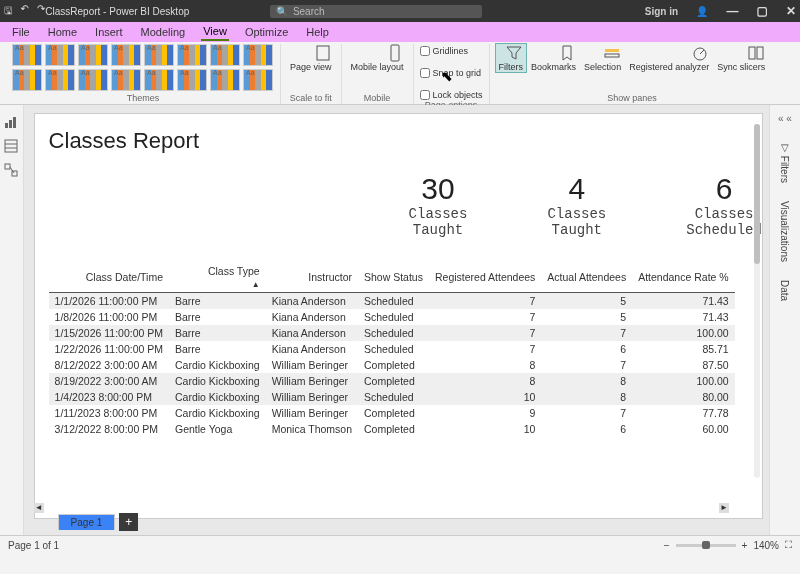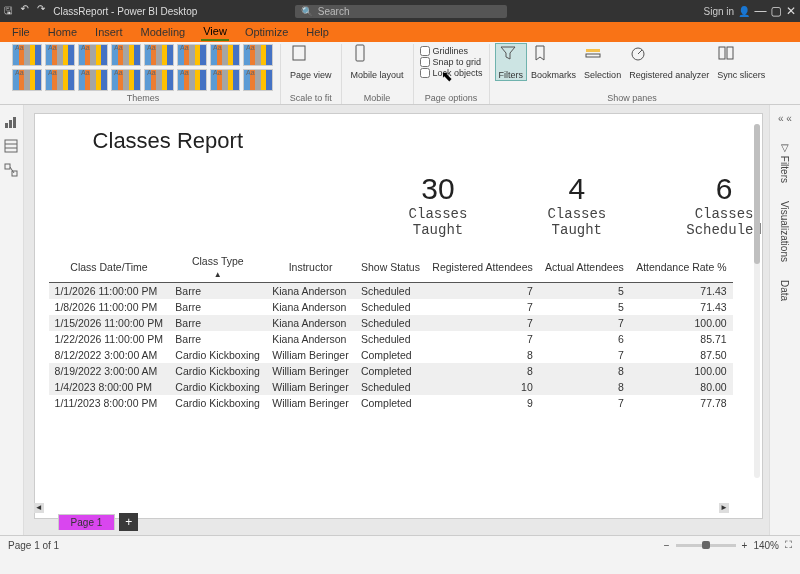--- a/index.html
+++ b/index.html
@@ -1,68 +1,68 @@
 <!DOCTYPE html>
 <html><head>
 <meta charset="utf-8">
 <style>
   html, body { margin:0; padding:0; font-family:"Segoe UI", Arial, sans-serif; font-size:11px; color:#333; background:#f3f3f3; width:800px; height:574px; overflow:hidden;}
   .titlebar { background:#333; color:#ccc; height:22px; display:flex; align-items:center; padding:0 4px; font-size:10px;}
   .titlebar .qat { display:flex; gap:8px; }
   .titlebar .qat span { color:#ddd; }
-  .titlebar .title { margin-left:8px; color:#ddd; }
+  .titlebar .title { color:#ddd; }
   .titlebar .search { margin:0 auto; background:#555; border-radius:2px; padding:1px 6px; width:200px; color:#bbb; display:flex; align-items:center; gap:4px;}
-  .titlebar .right { display:flex; gap:4px; align-items:center; margin-left:auto;}
+  .titlebar .right { display:flex; gap:18px; align-items:center; margin-left:auto;font-weight:bold;}
   .titlebar .winbtn { color:#ddd; font-size:12px; }
 
-  .menubar { background:#f97316; height:20px; display:flex; gap:14px; padding:0 10px; align-items:center; font-size:11px; color:#333;}
+  .menubar { background:#f0abfc; height:20px; display:flex; gap:14px; padding:0 10px; align-items:center; font-size:11px; color:#333;}
   .menubar .tab { padding:2px 2px; }
   .menubar .tab.active { border-bottom:2px solid #4d7c0f; color:#000; }
 
   .ribbon { background:#f3f3f3; border-bottom:1px solid #ccc; height:60px; display:flex; padding:2px 6px 0 6px;}
   .rgroup { border-right:1px solid #ddd; padding:0 6px; display:flex; flex-direction:column; align-items:center; justify-content:space-between;}
   .rgroup .label { font-size:9px; color:#666; text-align:center; padding-bottom:1px;}
   .themes-row { display:flex; gap:3px; flex-wrap:wrap; width:262px; align-content:flex-start; height:44px;}
   .theme-swatch { width:28px; height:20px; border:1px solid #ccc; background:linear-gradient(to right,#5b9bd5 0 20%,#ed7d31 20% 40%,#a5a5a5 40% 60%,#ffc000 60% 80%,#4472c4 80% 100%); position:relative;}
   .theme-swatch::before{content:"Aa"; position:absolute; top:-1px; left:2px; font-size:7px; color:#666;}
-  .rbtn { display:flex; flex-direction:column; align-items:flex-start; font-size:9px; color:#333; gap:8px; padding:0 3px;}
+  .rbtn { display:flex; flex-direction:column; align-items:flex-end; font-size:9px; color:#333; gap:0; padding:0 3px;}
   .rbtn svg, .rbtn .ico { width:18px; height:18px; }
-  .chk-row{display:flex;flex-direction:column;gap:1px;font-size:9px;color:#333;padding-top:2px;}
+  .chk-row{display:flex;flex-direction:column;gap:12px;font-size:9px;color:#333;padding-top:2px;}
   .chk-row label{display:flex;align-items:center;gap:3px;white-space:nowrap;}
   .chk-row input{width:10px;height:10px;margin:0;}
 
   .workspace { position:relative; height:430px; background:#e8e8e8; display:flex;}
   .leftrail { width:24px; background:#f3f3f3; border-right:1px solid #ddd; display:flex; flex-direction:column; gap:10px; align-items:center; padding-top:10px; color:#666;}
   .leftrail .ic{width:14px;height:14px;}
   .canvas-outer{flex:1; position:relative; padding:8px 6px 6px 10px;}
   .canvas { background:#fff; border:1px solid #ccc; height:390px; position:relative; padding:14px 0 0 14px; overflow:hidden;}
   .canvas .scroll-track{position:absolute; right:2px; top:10px; bottom:40px; width:6px; background:#eee; border-radius:3px;}
   .canvas .scroll-thumb{position:absolute; right:2px; top:10px; width:6px; height:140px; background:#bfbfbf; border-radius:3px;}
   .hscroll{position:absolute; left:10px; right:40px; bottom:22px; height:10px; display:flex; align-items:center;}
   .hscroll .arrow{width:10px;height:10px;background:#ddd;font-size:8px;text-align:center;line-height:10px;}
 
-  .report-title{font-size:22px; font-weight:300; color:#222; margin-bottom:18px;margin-left:44px;}
-  .cards{display:flex; gap:80px; margin-left:360px; margin-bottom:14px;}
+  .report-title{font-size:22px; font-weight:300; color:#222; margin-bottom:18px;}
+  .cards{display:flex; gap:80px; margin-left:360px; margin-bottom:24px;}
   .card{text-align:center;}
   .card .num{font-size:30px; font-weight:400; color:#222;}
   .card .lbl{font-size:14px; color:#444;font-family:Liberation Mono, monospace;}
 
   table.data{border-collapse:collapse; font-size:10.5px; color:#333; width:684px;}
-  table.data th{text-align:center; font-weight:400; padding:3px 6px; border-bottom:1px solid #555; white-space:nowrap;}
+  table.data th{text-align:right; font-weight:400; padding:3px 6px; border-bottom:1px solid #555; white-space:nowrap;}
   table.data th.r, table.data td.r{text-align:right;}
   table.data td{padding:2px 6px; white-space:nowrap;}
   table.data tr.alt td{background:#efefef;}
   .sort-caret{font-size:8px; display:inline-block;}
 
   .rightrail{width:32px; background:#f3f3f3; border-left:1px solid #ddd; display:flex; flex-direction:column; align-items:center; padding-top:8px; gap:18px;}
   .rightrail .vtab{writing-mode:vertical-rl; font-size:10px; color:#444;}
   .rightrail .chevs{font-size:10px; color:#666;}
 
   .pagetabs{position:absolute; left:34px; bottom:4px; display:flex; align-items:center; gap:4px;}
-  .pagetab{background:#d946ef; border:1px solid #ccc; border-bottom:none; padding:2px 12px; font-size:10px;}
+  .pagetab{background:#3b82f6; border:1px solid #ccc; border-bottom:none; padding:2px 12px; font-size:10px;}
   .addtab{background:#3a3a3a;color:#fff;padding:2px 6px;font-size:12px;border:none;}
 
   .statusbar{height:18px; background:#f3f3f3; border-top:1px solid #ccc; display:flex; align-items:center; font-size:10px; color:#444; padding:0 8px; justify-content:space-between;}
   .statusbar .zoom{display:flex;align-items:center;gap:6px;}
   .zslider{width:60px;height:3px;background:#ccc;position:relative;}
   .zslider .zthumb{width:8px;height:8px;background:#666;position:absolute;top:-3px;left:26px;border-radius:2px;}
 
   .filters-hl{background:#cce4e3;outline:1px solid #6fb2ad;}
   .cursor{position:absolute;font-size:14px;pointer-events:none;color:#000;}
 </style>
@@ -313,20 +313,29 @@
             </tr>
             <tr>
               <td>1/11/2023 8:00:00 PM</td>
               <td>Cardio Kickboxing</td>
               <td>William Beringer</td>
               <td>Completed</td>
               <td class="r">9</td>
               <td class="r">7</td>
               <td class="r">77.78</td>
             </tr>
+            <tr>
+              <td>3/12/2022 8:00:00 PM</td>
+              <td>Gentle Yoga</td>
+              <td>Monica Thomson</td>
+              <td>Completed</td>
+              <td class="r">10</td>
+              <td class="r">6</td>
+              <td class="r">60.00</td>
+            </tr>
           </tbody>
       </table>
 
       <div class="scroll-track"></div>
       <div class="scroll-thumb"></div>
     </div>
 
     <div class="hscroll">
       <div class="arrow">◄</div>
       <div style="flex:1"></div>

